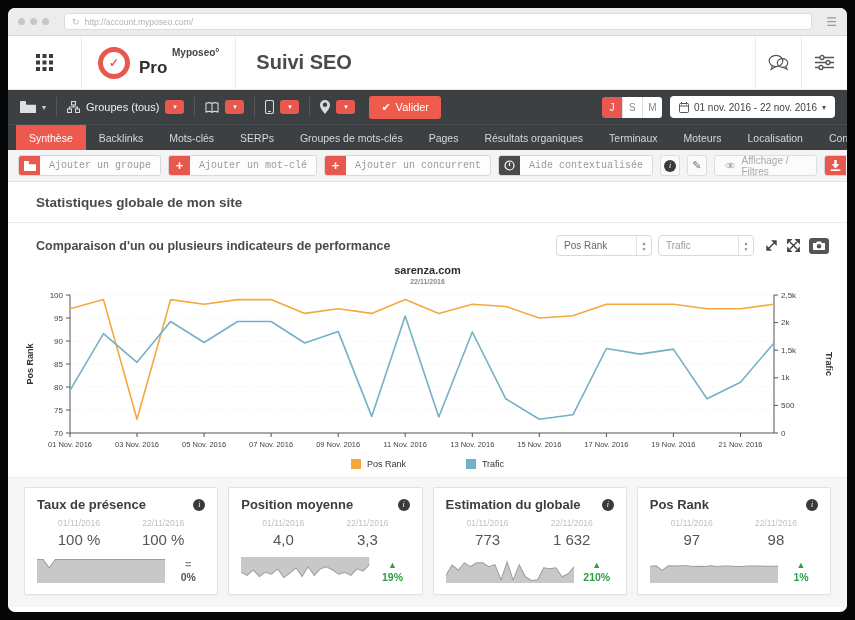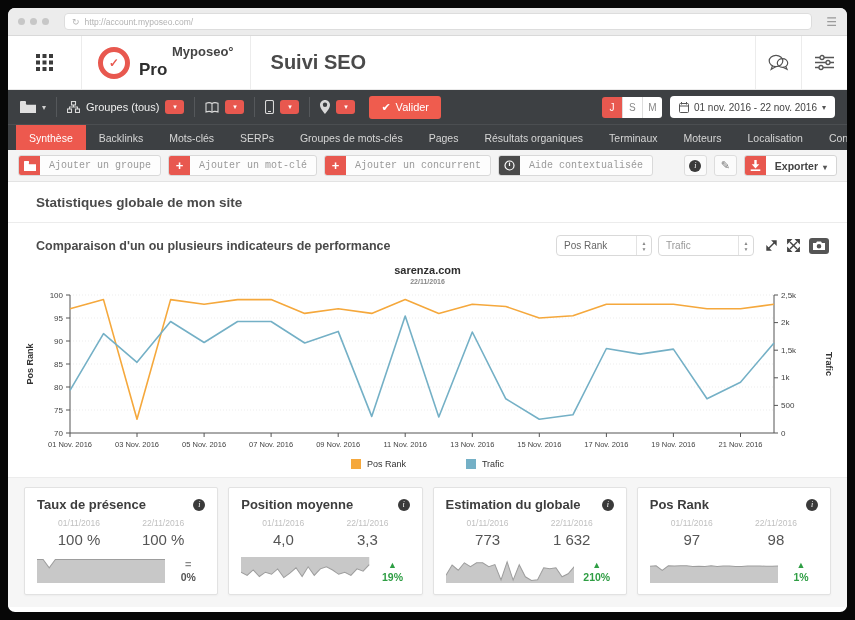--- a/index.html
+++ b/index.html
@@ -15,21 +15,21 @@
 .reload{margin-right:5px;font-size:9px;color:#b3b3b3;}
 .menu-glyph{color:#9b9b9b;font-size:12px;}
 
 
 .header{height:54px;background:#fff;display:flex;align-items:stretch;border-bottom:1px solid #e9e9e9;}
 .hd-sec{display:flex;align-items:center;}
 .apps{width:74px;justify-content:center;border-right:1px solid #ececec;}
 .logo-sec{padding:0 16px;border-right:1px solid #ececec;gap:9px;}
 .logo-ring{width:32px;height:32px;border:5px solid #e8584f;border-radius:50%;display:flex;align-items:center;justify-content:center;color:#e8584f;font-size:12px;font-weight:bold;}
 .brand{display:flex;flex-direction:column;line-height:1.15;}
-.brand-top{font-size:13px;color:#444;font-weight:bold;padding-left:33px;}
+.brand-top{font-size:10px;color:#444;font-weight:bold;padding-left:33px;}
 .brand-main{font-size:17px;color:#2e2e2e;font-weight:bold;}
 .title-sec{padding:0 20px;flex:1;font-size:20px;color:#4a4a4a;font-weight:bold;}
 .icon-btn{width:46px;justify-content:center;border-left:1px solid #ececec;cursor:pointer;}
 .user-sec{border-left:1px solid #ececec;padding:0 14px;gap:10px;min-width:226px;justify-content:flex-end;}
 .user-names{display:flex;flex-direction:column;align-items:flex-end;line-height:1.3;}
 .user-name{font-size:10.5px;color:#555;}
 .user-org{font-size:10px;color:#888;}
 .avatar{width:34px;height:34px;border-radius:50%;border:1px solid #ddd;background:linear-gradient(180deg,#1c1a18 0%,#1c1a18 34%,#8a6a4e 34%,#9c7a58 62%,#4e3b2a 100%);}
 .caret{color:#999;font-size:8px;}
 
@@ -273,20 +273,27 @@
           <span class="act-label">Aide contextualisée</span>
         </div>
       </span>
     <div class="act-right">
       <div class="sq-btn">
           <span class="info-dot">i</span>
         </div>
       <div class="sq-btn">
           <span class="pencil">✎</span>
         </div>
+      <div class="filters-btn">
+        <svg width="13" height="9" viewBox="0 0 13 9" fill="none" stroke="#aaa" stroke-width="1">
+            <path d="M0.5 4.5 C2.5 1 10.5 1 12.5 4.5 C10.5 8 2.5 8 0.5 4.5 z"></path>
+            <circle cx="6.5" cy="4.5" r="1.6" fill="#aaa"></circle>
+          </svg>
+        <span>Affichage / Filtres</span>
+      </div>
       <div class="export-btn">
         <span class="act-ic">
             <svg width="11" height="11" viewBox="0 0 11 11" fill="#fff">
               <path d="M4.3 0 h2.4 v4.3 h2.6 L5.5 8.4 L1.7 4.3 h2.6 z"></path>
               <rect x="0.7" y="9.4" width="9.6" height="1.6"></rect>
             </svg>
           </span>
         <span class="export-label">
             <span>Exporter</span>
             <span class="caret" style="color:#555">▾</span>

